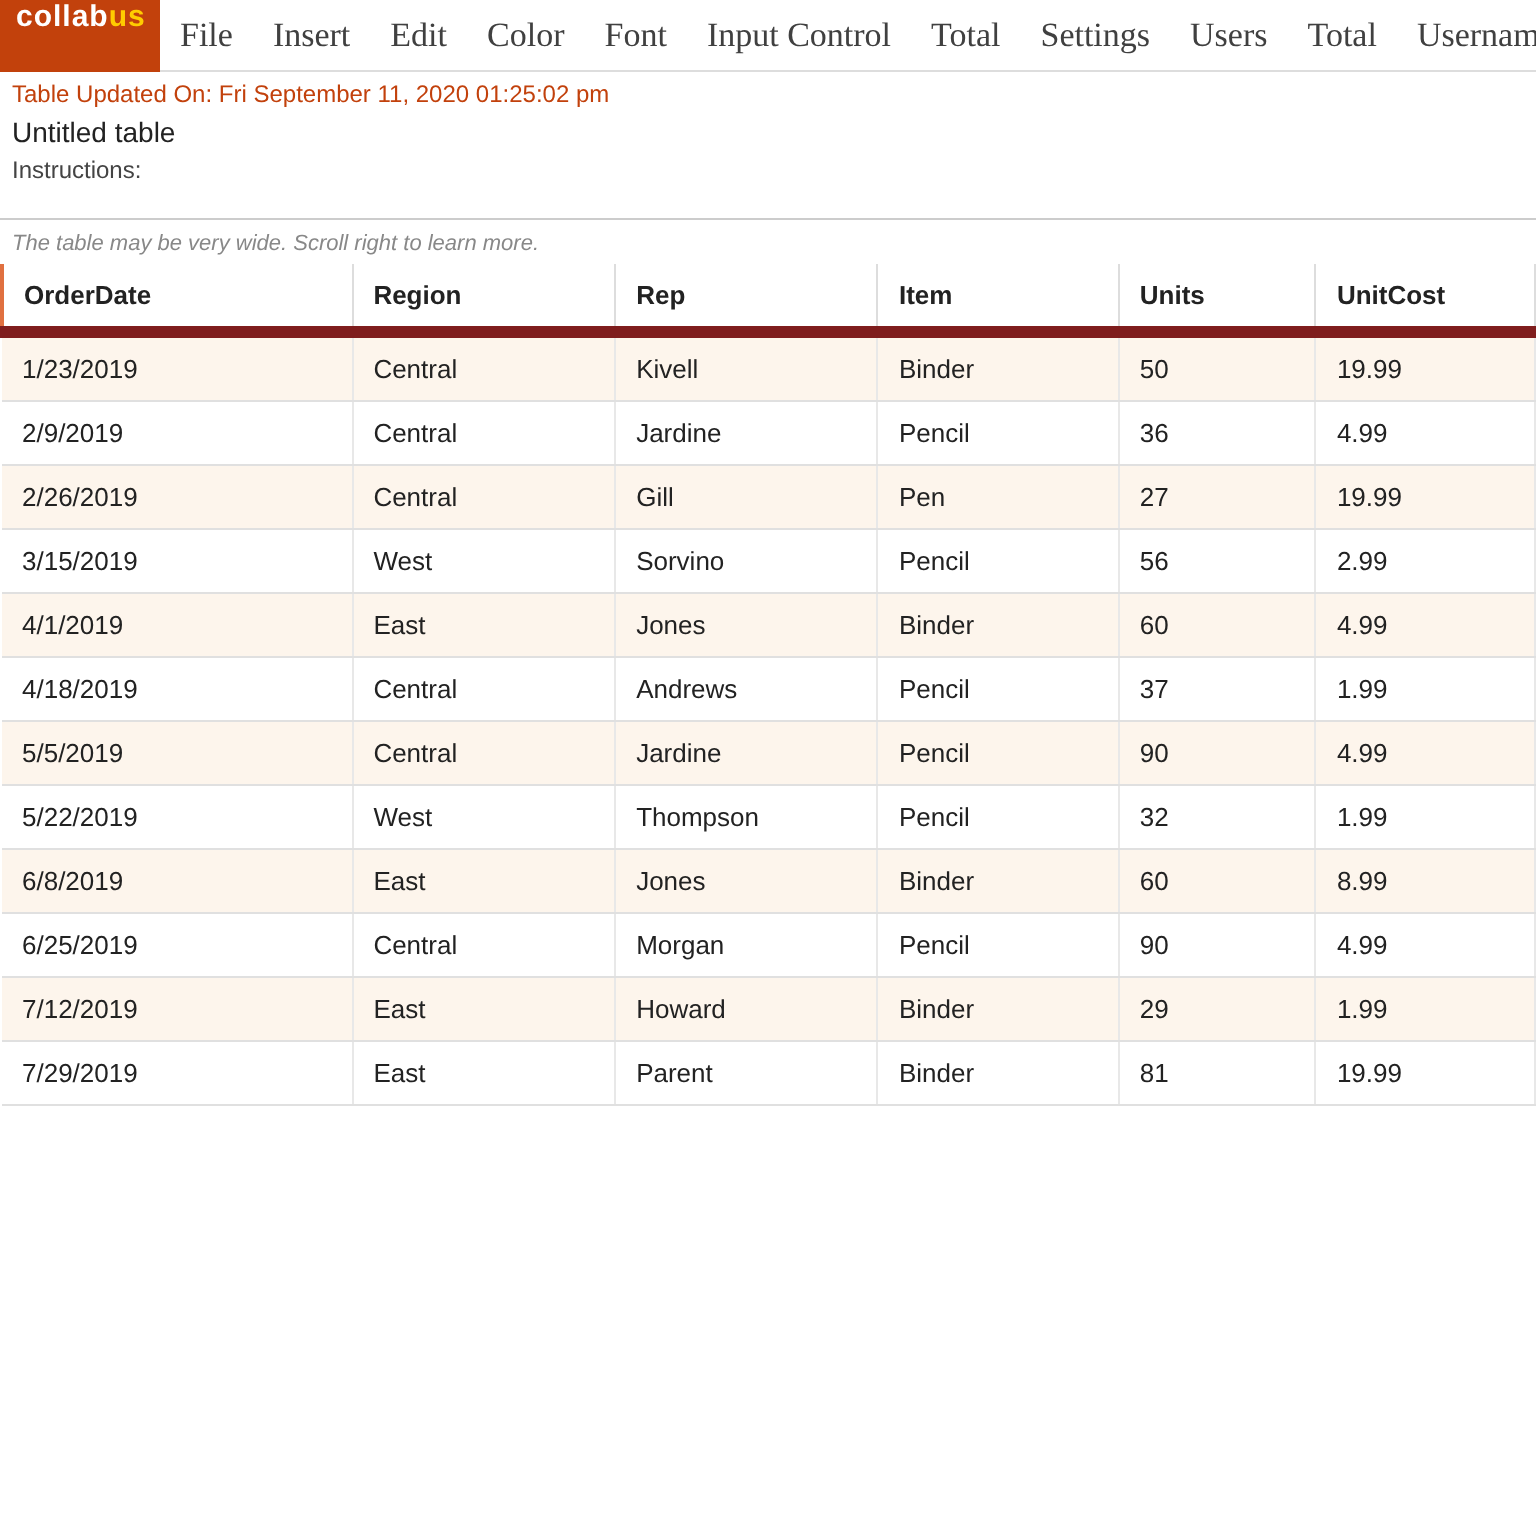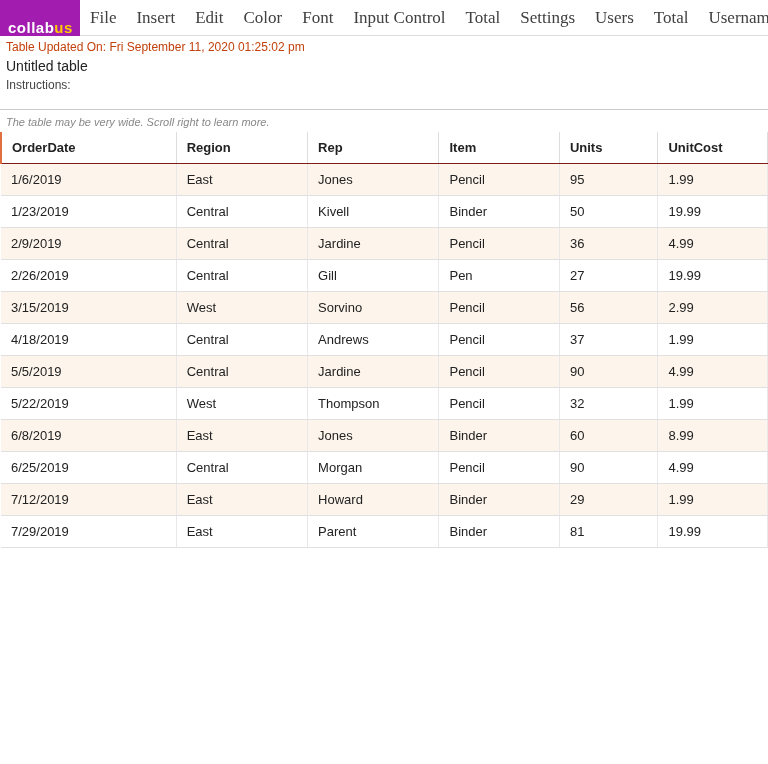--- a/index.html
+++ b/index.html
@@ -7,24 +7,24 @@
 
     
     #top-nav {
       display: flex;
       align-items: center;
       background: #fff;
       border-bottom: 1px solid #ddd;
       height: 36px;
     }
     #logo-area {
-      background: #a21caf;
+      background: #c2410c;
       height: 36px;
       display: flex;
-      align-items: flex-end;
+      align-items: flex-start;
       padding: 0 8px;
       min-width: 80px;
     }
     #logo-text {
       color: #fff;
       font-size: 15px;
       font-weight: bold;
       letter-spacing: 0.5px;
     }
     #logo-text span.collab { color: #fff; }
@@ -78,21 +78,21 @@
       border-collapse: collapse;
       width: 100%;
       table-layout: fixed;
     }
     #data-table th {
       text-align: left;
       padding: 8px 10px;
       font-weight: bold;
       font-size: 13px;
       background: #fff;
-      border-bottom: 1px solid #7f1d1d;
+      border-bottom: 6px solid #7f1d1d;
       border-right: 1px solid #ddd;
       color: #222;
     }
     #data-table th:first-child {
       border-left: 2px solid #e07040;
     }
     #data-table td {
       padding: 8px 10px;
       font-size: 13px;
       border-bottom: 1px solid #e0e0e0;
@@ -152,28 +152,20 @@
       <tr>
         <th class="col-orderdate">OrderDate</th>
         <th class="col-region">Region</th>
         <th class="col-rep">Rep</th>
         <th class="col-item">Item</th>
         <th class="col-units">Units</th>
         <th class="col-unitcost">UnitCost</th>
       </tr>
     </thead>
     <tbody id="table-body">
-    <tr>
-          <td>1/6/2019</td>
-          <td>East</td>
-          <td>Jones</td>
-          <td>Pencil</td>
-          <td>95</td>
-          <td>1.99</td>
-        </tr>
         <tr>
           <td>1/23/2019</td>
           <td>Central</td>
           <td>Kivell</td>
           <td>Binder</td>
           <td>50</td>
           <td>19.99</td>
         </tr>
         <tr>
           <td>2/9/2019</td>
@@ -193,20 +185,28 @@
         </tr>
         <tr>
           <td>3/15/2019</td>
           <td>West</td>
           <td>Sorvino</td>
           <td>Pencil</td>
           <td>56</td>
           <td>2.99</td>
         </tr>
         <tr>
+          <td>4/1/2019</td>
+          <td>East</td>
+          <td>Jones</td>
+          <td>Binder</td>
+          <td>60</td>
+          <td>4.99</td>
+        </tr>
+        <tr>
           <td>4/18/2019</td>
           <td>Central</td>
           <td>Andrews</td>
           <td>Pencil</td>
           <td>37</td>
           <td>1.99</td>
         </tr>
         <tr>
           <td>5/5/2019</td>
           <td>Central</td>

